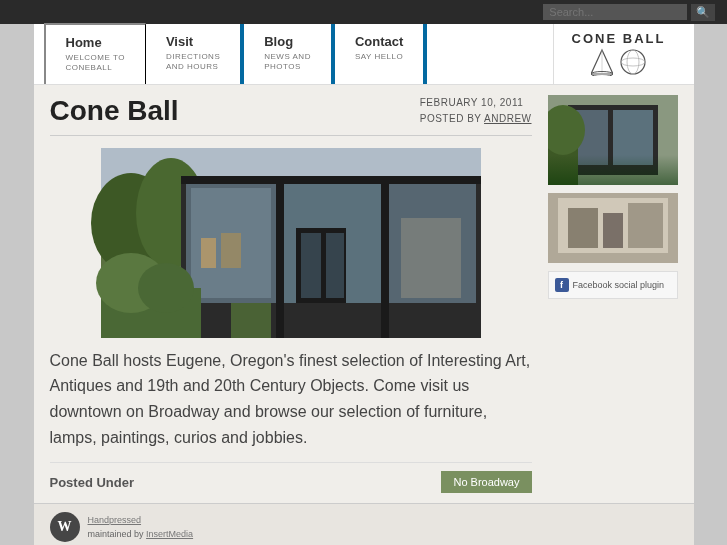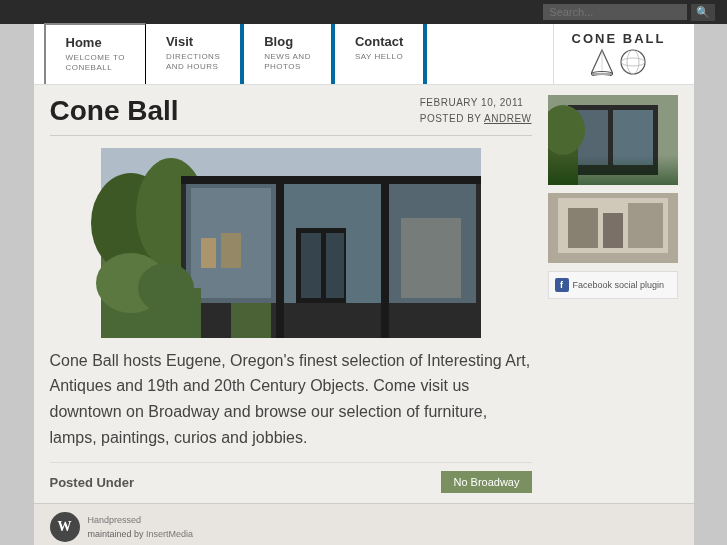--- a/index.html
+++ b/index.html
@@ -278,20 +278,21 @@
       flex-shrink: 0;
     }
     .footer-text {
       font-size: 9px;
       color: #666;
       font-family: Arial, sans-serif;
       line-height: 1.6;
     }
     .footer-link {
       color: #777;
+      text-decoration: underline;
     }
   </style>
 </head>
 <body>
 
 <div class="top-bar">
   <input class="search-box" type="text" placeholder="Search..." style="">
   <button class="search-btn">🔍</button>
 </div>
 

